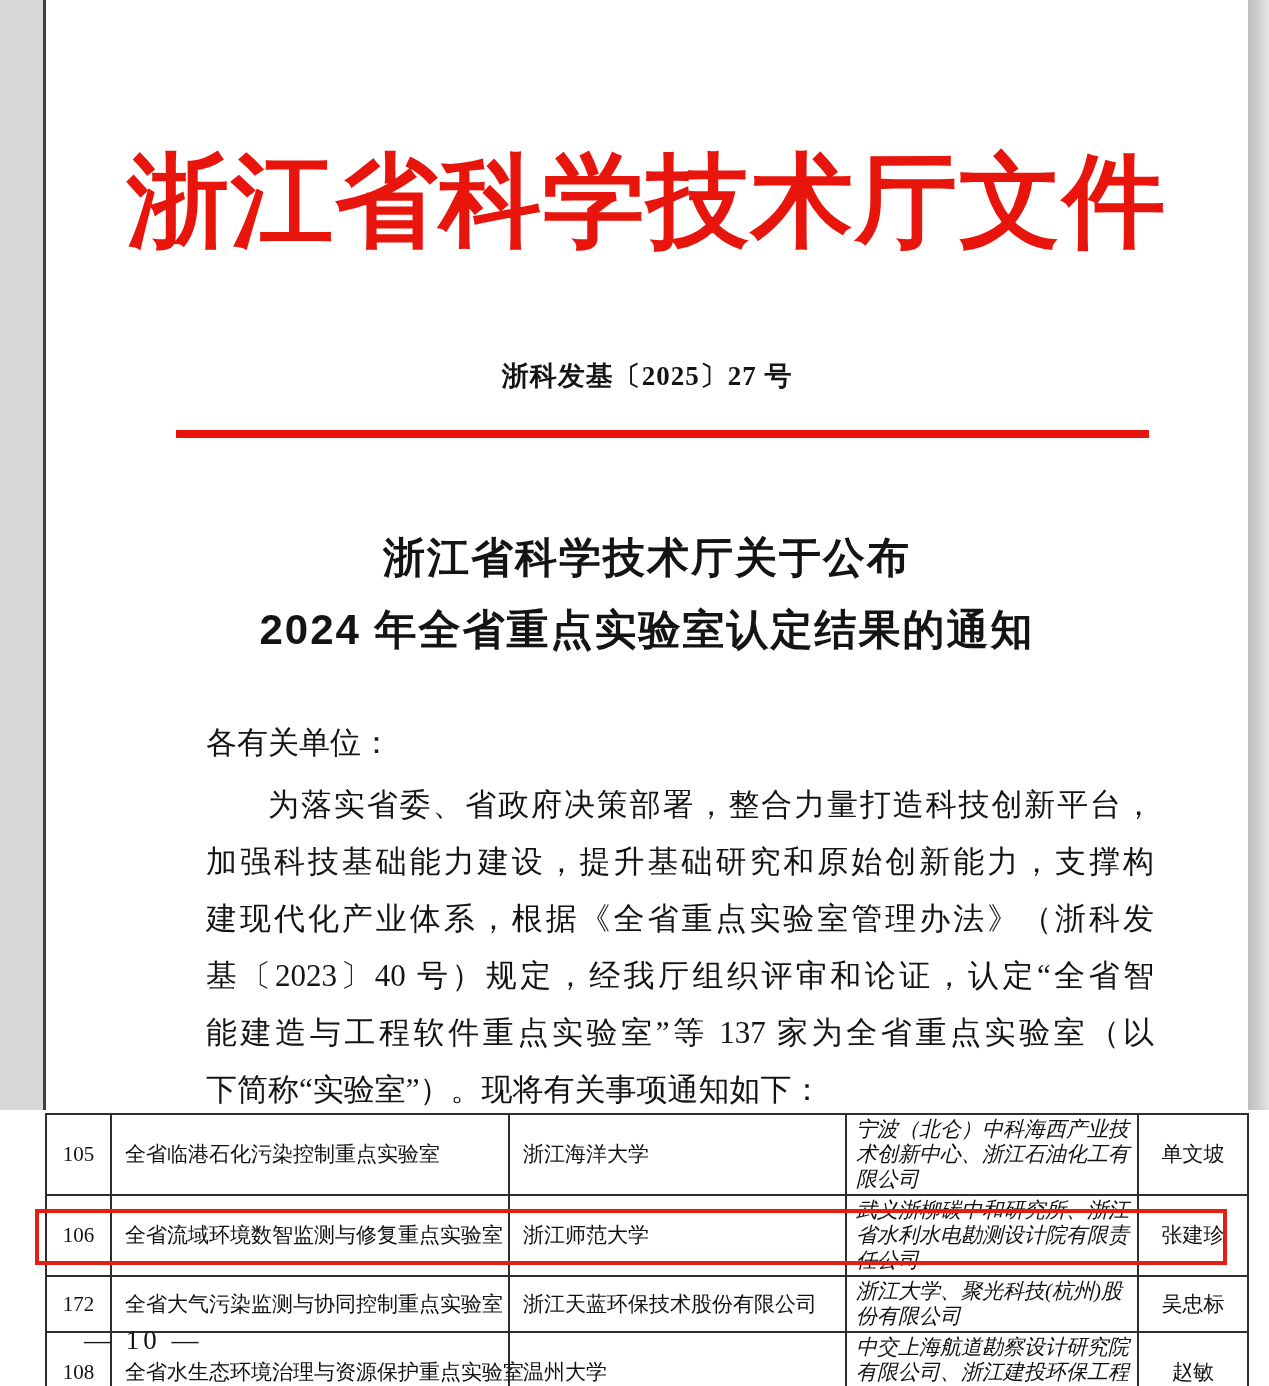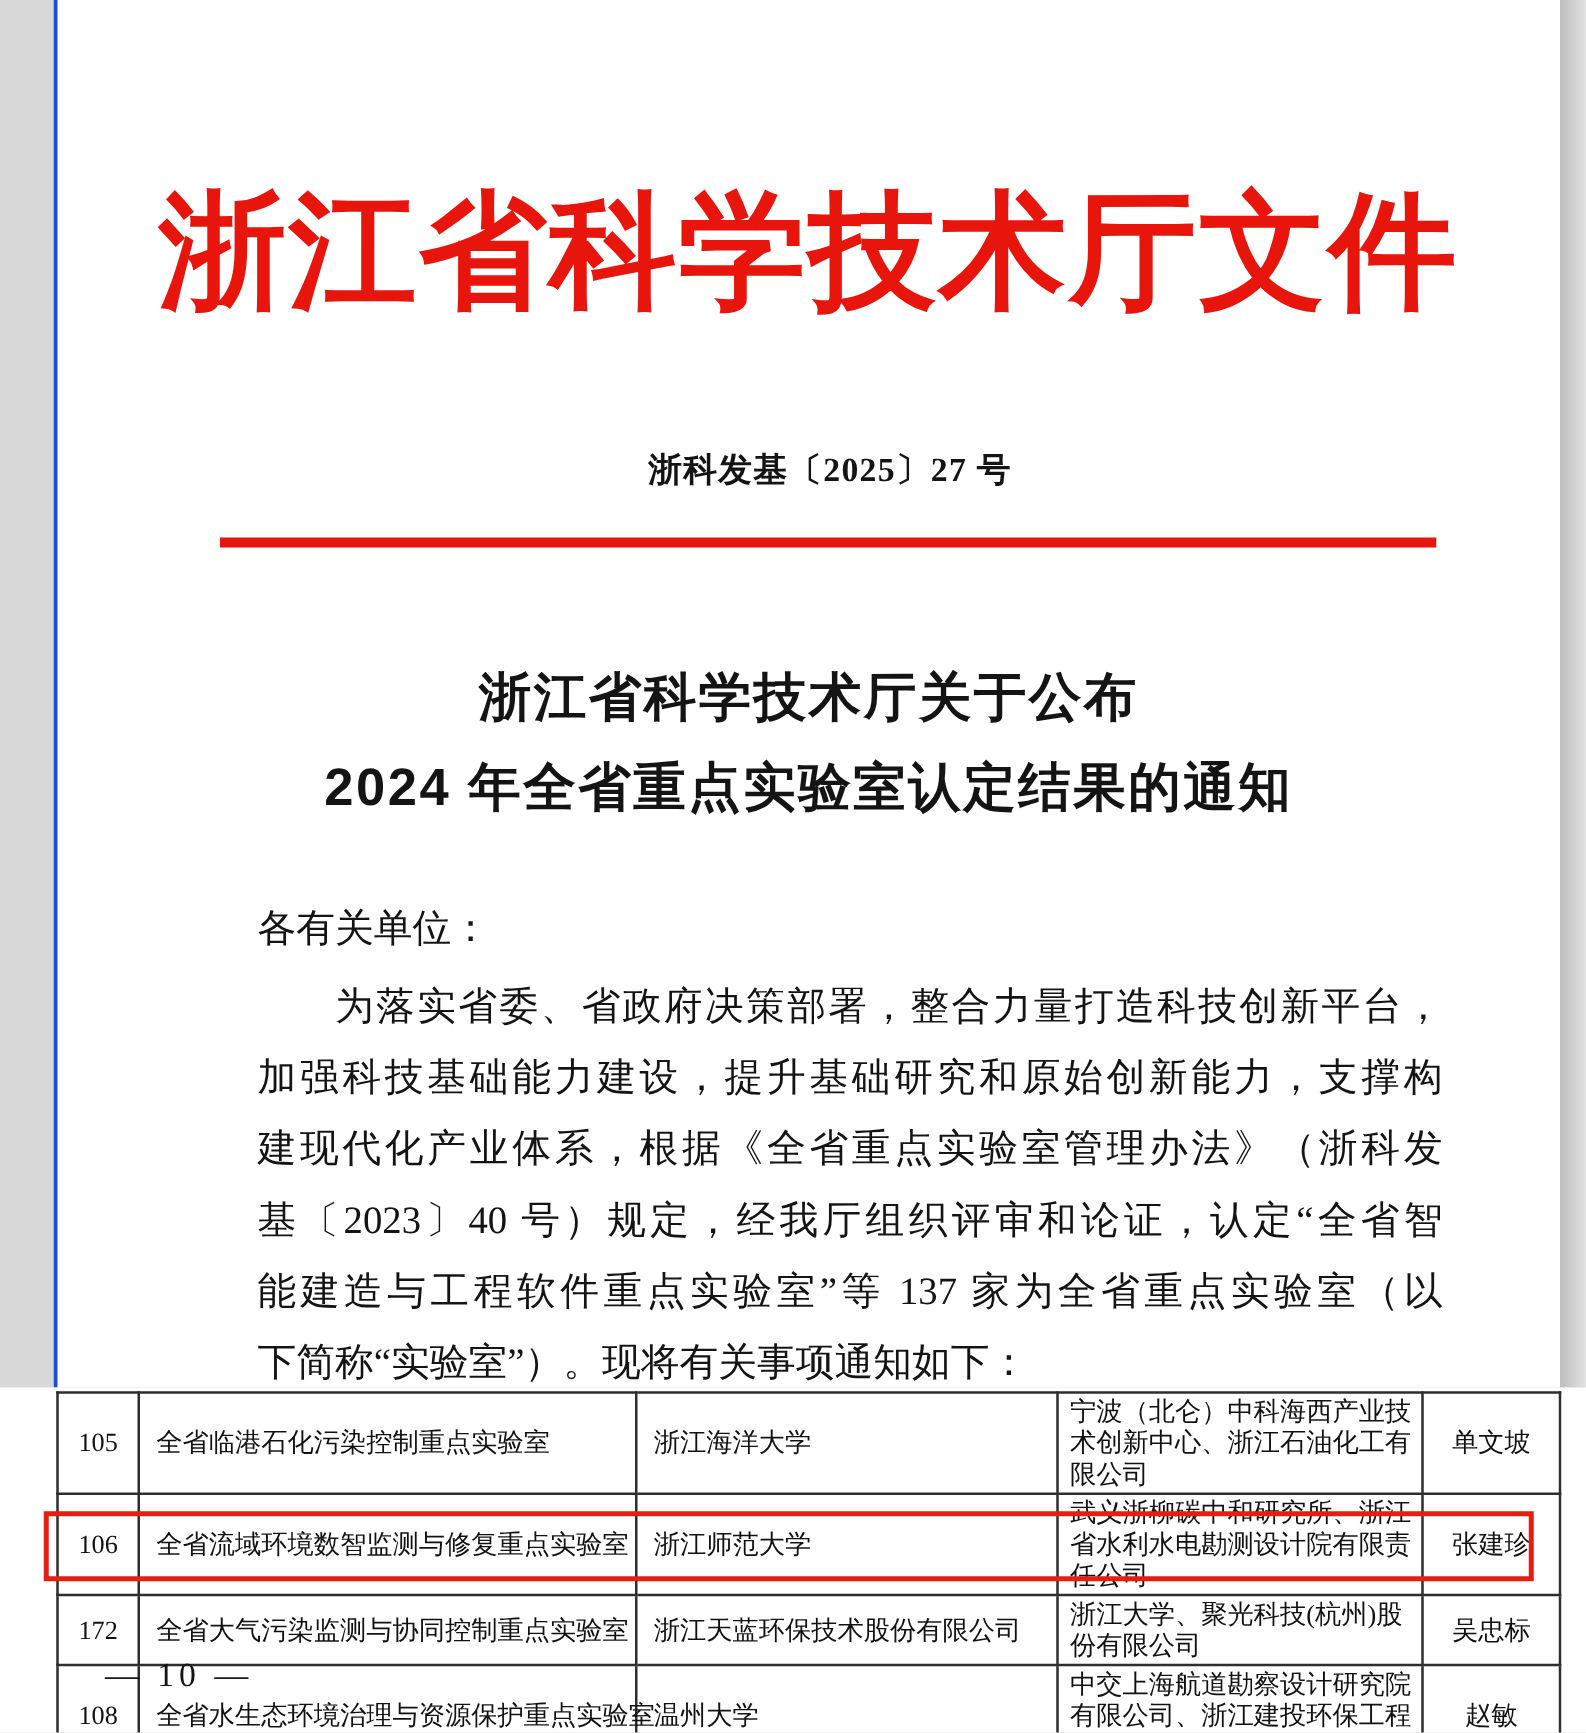--- a/index.html
+++ b/index.html
@@ -19,35 +19,35 @@
     overflow:hidden;
   }
   .gray-strip-right{
     position:absolute;top:0;right:0;width:21px;height:1110px;
     background:linear-gradient(to right,#bdbdbd,#e3e3e3);
   }
   
   .page-top{
     position:absolute;left:43px;top:0;width:1205px;height:1110px;
     background:var(--page_bg);
-    border-left:3px solid #1d4ed8;
+    border-left:3px solid #404040;
   }
   .red-header{
     position:absolute;top:138px;left:0;width:100%;
     text-align:center;
     font-family:"Liberation Sans", sans-serif;
     font-weight:900;
     font-size:102px;
     line-height:1.25;
     letter-spacing:2px;
     color:var(--accent_red);
     white-space:nowrap;
   }
   .doc-number{
-    position:absolute;top:358px;left:17px;width:100%;
+    position:absolute;top:358px;left:0;width:100%;
     text-align:center;
     font-size:27px;
     font-weight:bold;
     letter-spacing:1px;
   }
   .red-rule{
     position:absolute;top:430px;left:130px;width:973px;height:8px;
     background:var(--accent_red);
   }
   .notice-title{
@@ -92,21 +92,21 @@
   table.lab-table td{
     border:2px solid var(--table_border);
     font-size:21px;
     line-height:25px;
     vertical-align:middle;
     color:#111;
   }
   td.c-num{width:65px;text-align:center;font-size:22px;}
   td.c-lab{width:398px;padding-left:13px;white-space:nowrap;font-size:20px;}
   td.c-inst{width:337px;padding-left:13px;white-space:nowrap;font-size:20px;}
-  td.c-part{width:292px;padding:2px 4px 2px 9px;font-size:20px;line-height:25px;}
+  td.c-part{width:292px;padding:2px 4px 2px 9px;font-size:20px;line-height:25px;font-style:italic;}
   td.c-head{width:110px;text-align:center;font-size:21px;}
   tr.r{height:50px;}
   tr.r0{height:49px;}
   .hl-box{
     position:absolute;left:35px;top:99px;width:1192px;height:56px;
     border:4px solid var(--highlight_red);
     pointer-events:none;
   }
   .page-num{
     position:absolute;left:84px;top:215px;

